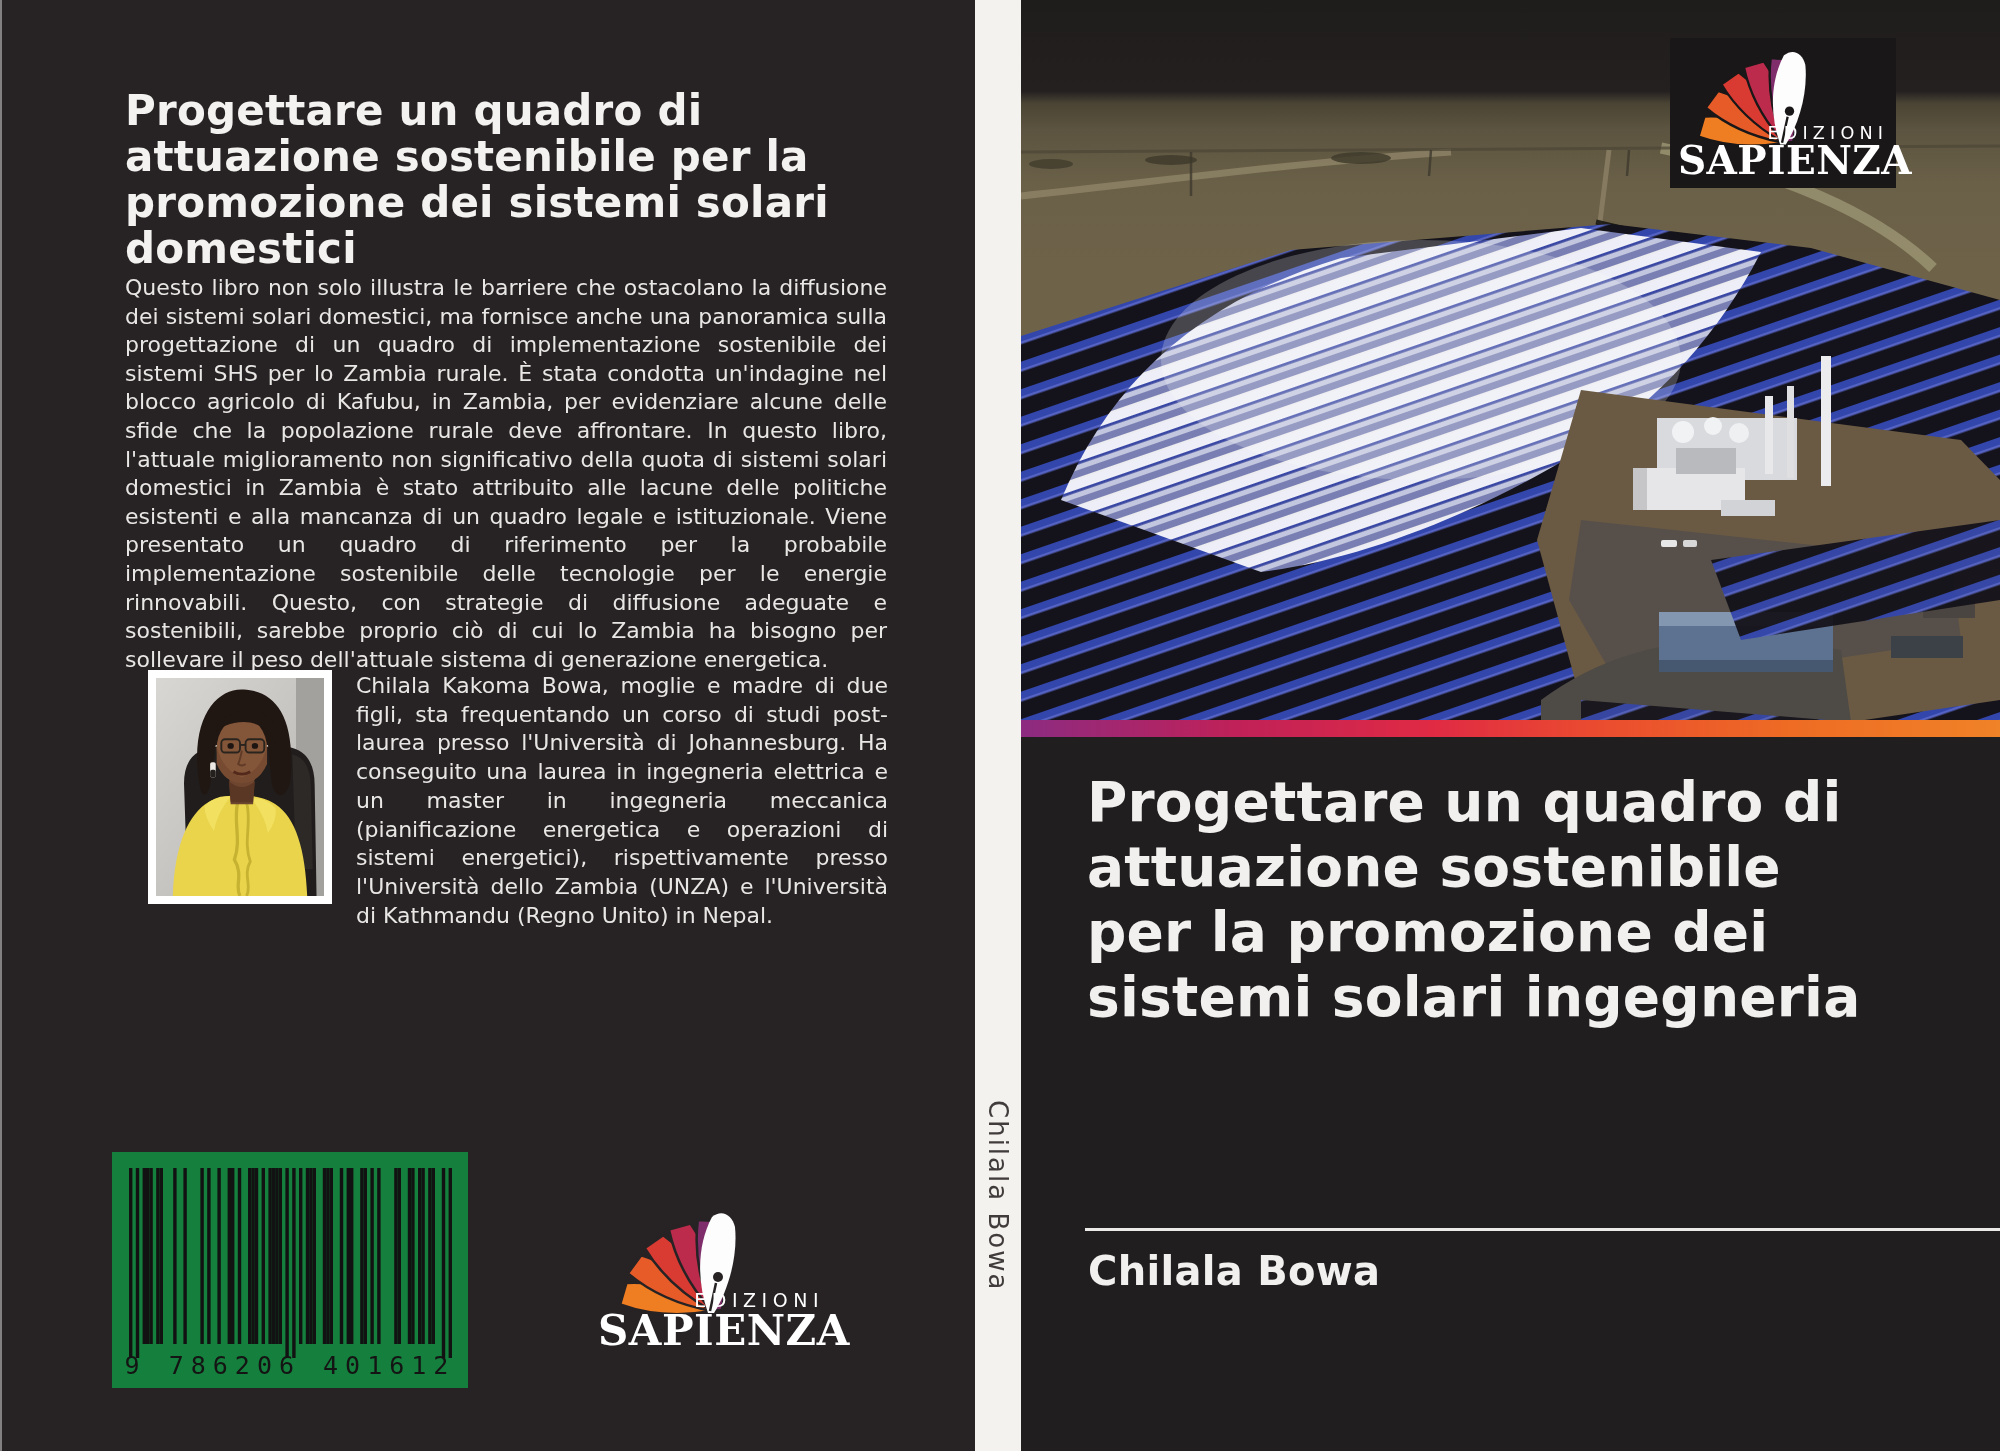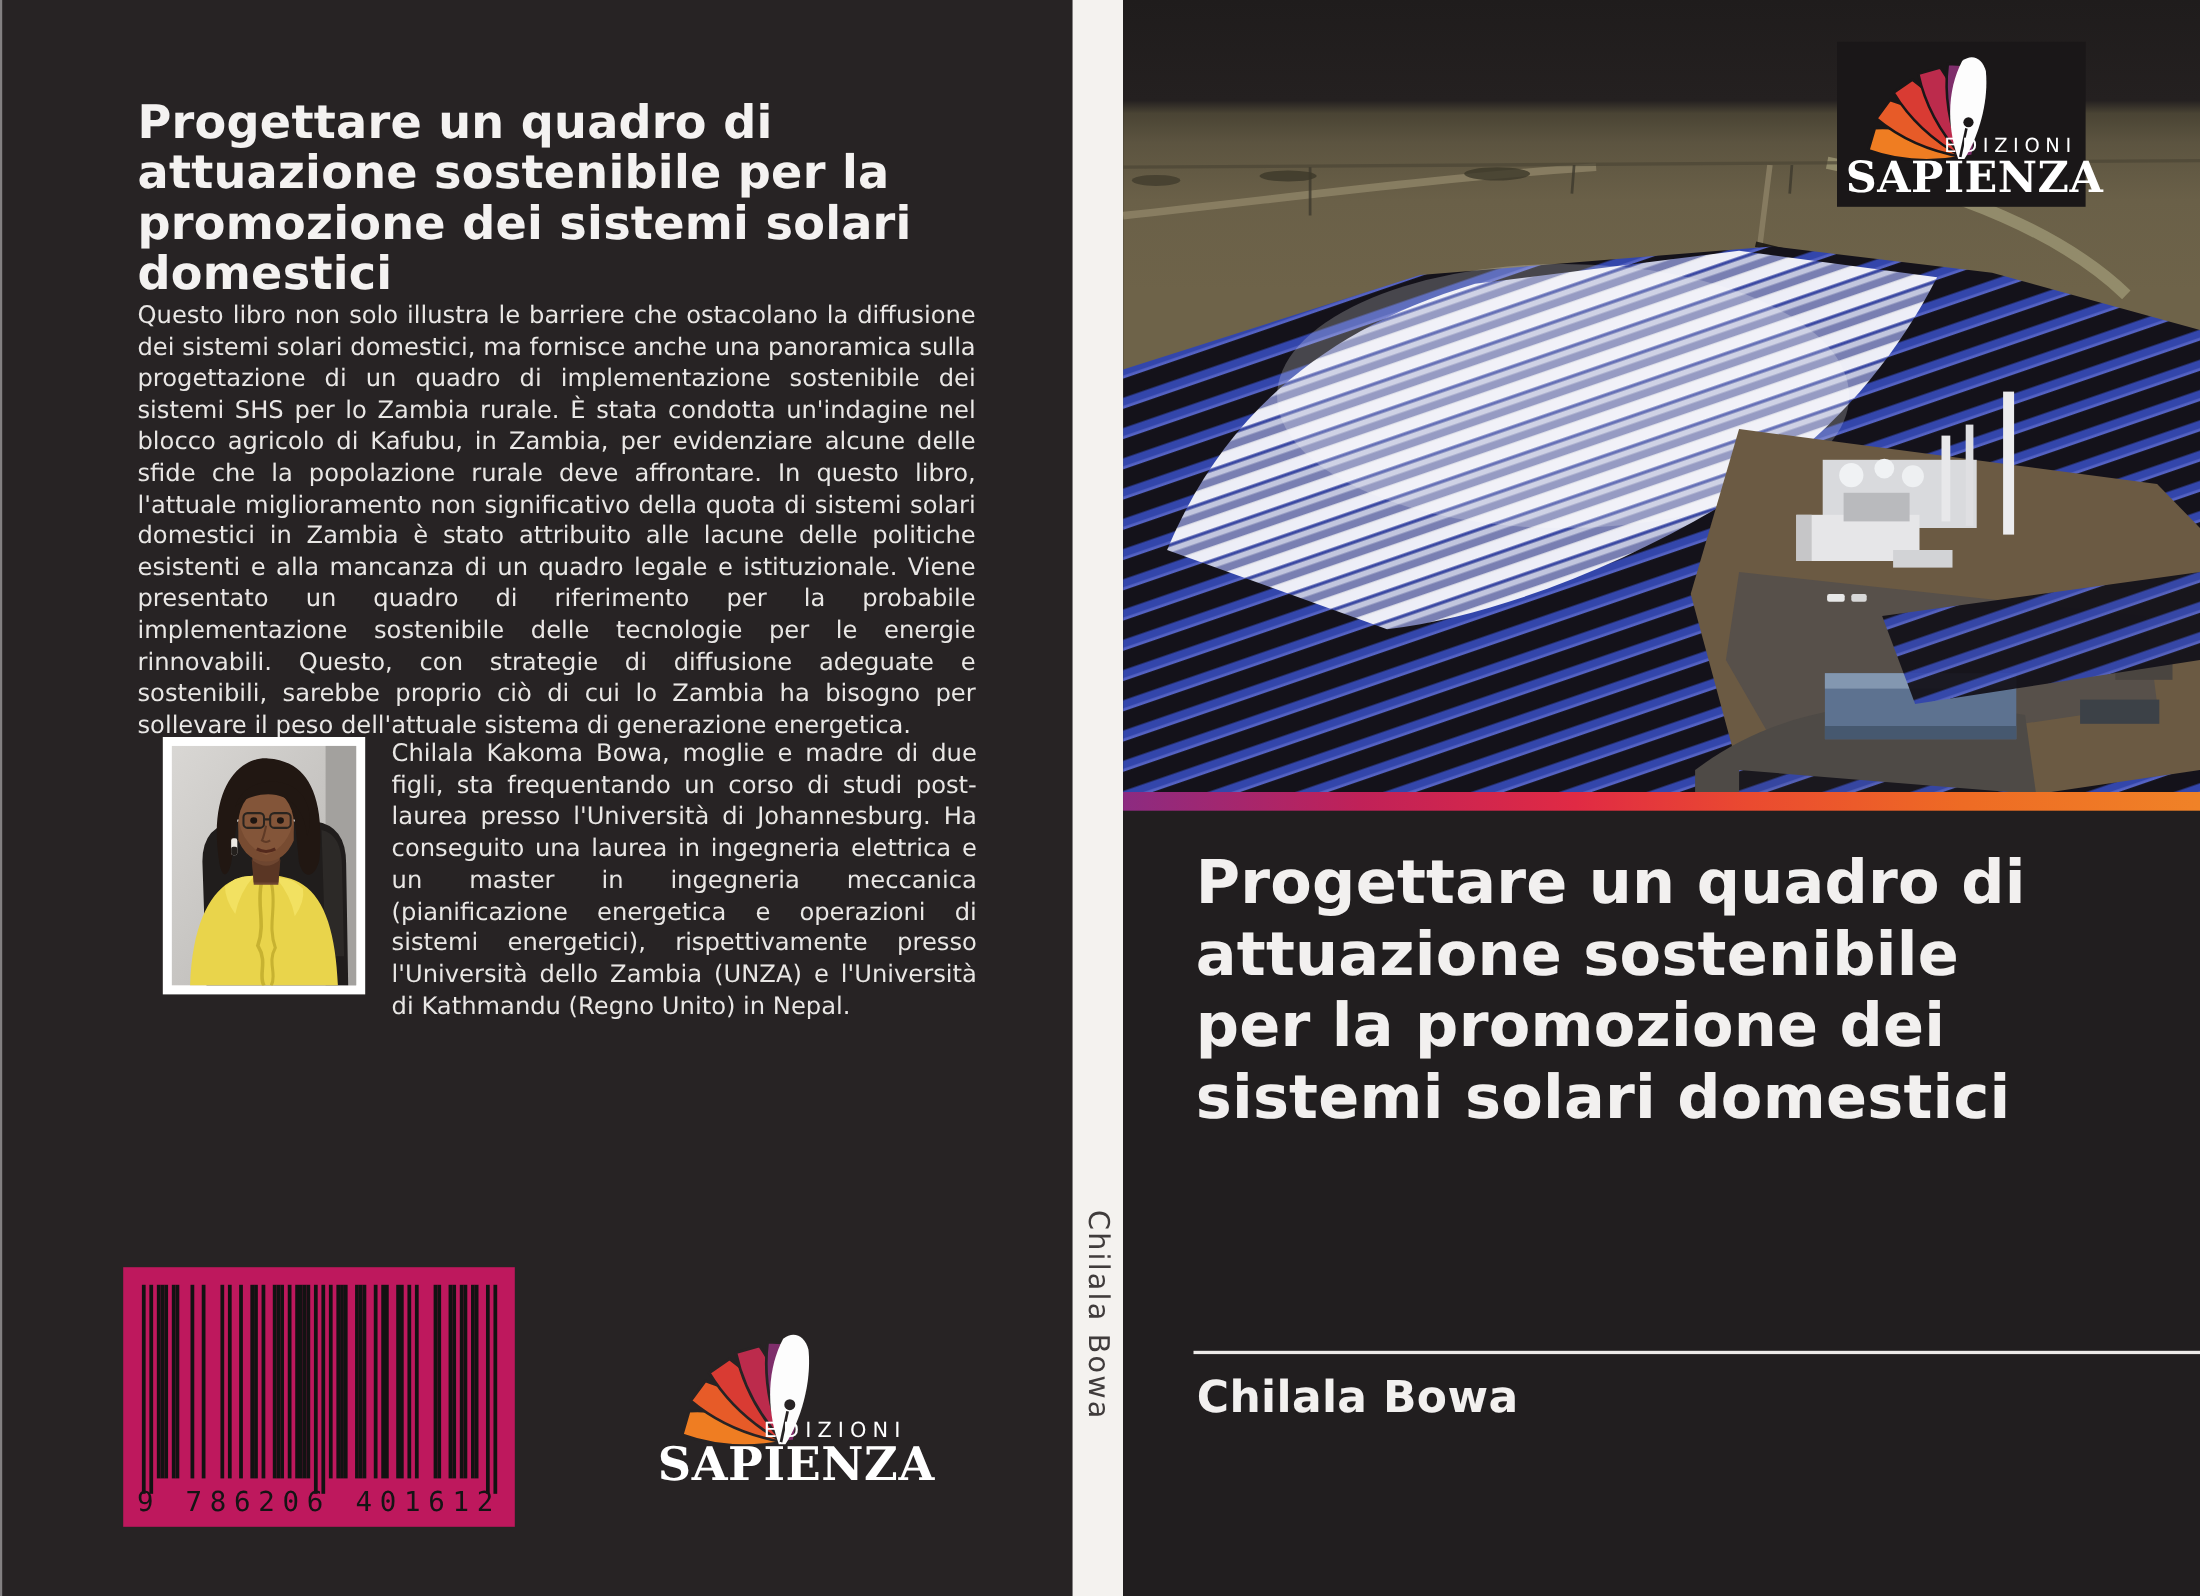--- a/index.html
+++ b/index.html
@@ -18,21 +18,21 @@
   .back-cover{position:absolute;left:0;top:0;width:975px;height:1451px;background:var(--cover-bg);}
   .back-cover::before{content:"";position:absolute;left:0;top:0;width:2px;height:100%;background:#cfcecd;opacity:.55;}
   .back-title{position:absolute;left:125px;top:88px;color:#f4f2f1;font-weight:bold;font-size:42px;line-height:46px;letter-spacing:.2px;}
   .back-title div{white-space:nowrap;}
   .back-desc{position:absolute;left:125px;top:274px;width:762px;color:#e9e7e5;font-size:22px;line-height:28.6px;text-align:justify;}
   .author-row{position:absolute;left:128px;top:670px;width:760px;display:flex;gap:24px;padding-left:20px;}
   .author-photo-frame{flex:0 0 auto;width:184px;height:234px;background:#fff;padding:8px;}
   .author-photo-frame svg{display:block;width:168px;height:218px;}
   .author-bio{flex:1;color:#e9e7e5;font-size:22px;line-height:28.7px;text-align:justify;padding-top:2px;}
 
-  .barcode-box{position:absolute;left:112px;top:1152px;width:356px;height:236px;background:#be185d;}
+  .barcode-box{position:absolute;left:112px;top:1152px;width:356px;height:236px;background:#15803d;}
   .barcode-box svg{position:absolute;left:0;top:0;width:356px;height:236px;}
   .barcode-digits{position:absolute;left:0;right:0;bottom:8px;text-align:center;color:#141414;
     font-family:"DejaVu Sans Mono",monospace;font-size:25px;letter-spacing:7px;white-space:nowrap;}
 
   
   .logo{position:relative;width:226px;height:152px;}
   .logo svg.fan{position:absolute;left:2px;top:0;width:158px;height:114px;}
   .logo .edizioni{position:absolute;right:0;top:86px;color:#fff;font-size:19px;letter-spacing:5.5px;font-weight:400;}
   .logo .sapienza{position:absolute;left:0;right:0;bottom:0;text-align:center;color:#fff;
     font-family:"DejaVu Serif",serif;font-weight:bold;font-size:42px;letter-spacing:.5px;}
@@ -288,19 +288,19 @@
         <div class="sapienza">SAPIENZA</div>
       </div>
     </div>
 
     <div class="grad-bar"></div>
 
     <div class="front-title">
       <div>Progettare un quadro di</div>
       <div>attuazione sostenibile</div>
       <div>per la promozione dei</div>
-      <div>sistemi solari domestici</div>
+      <div>sistemi solari ingegneria</div>
     </div>
 
     <div class="title-rule"></div>
     <div class="front-author">Chilala Bowa</div>
   </div>
 </div>
 
 </body></html>

